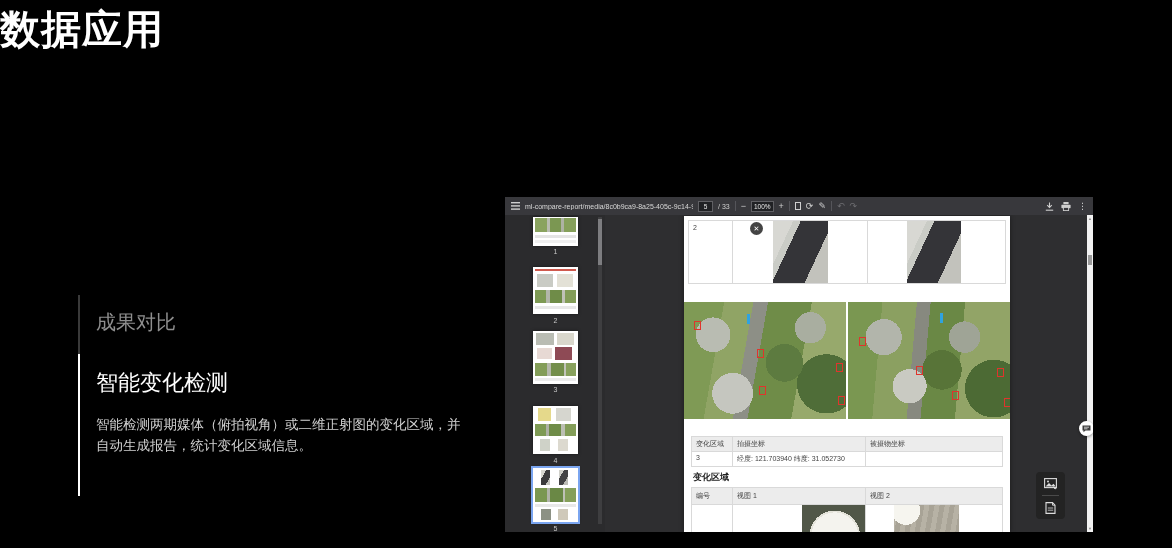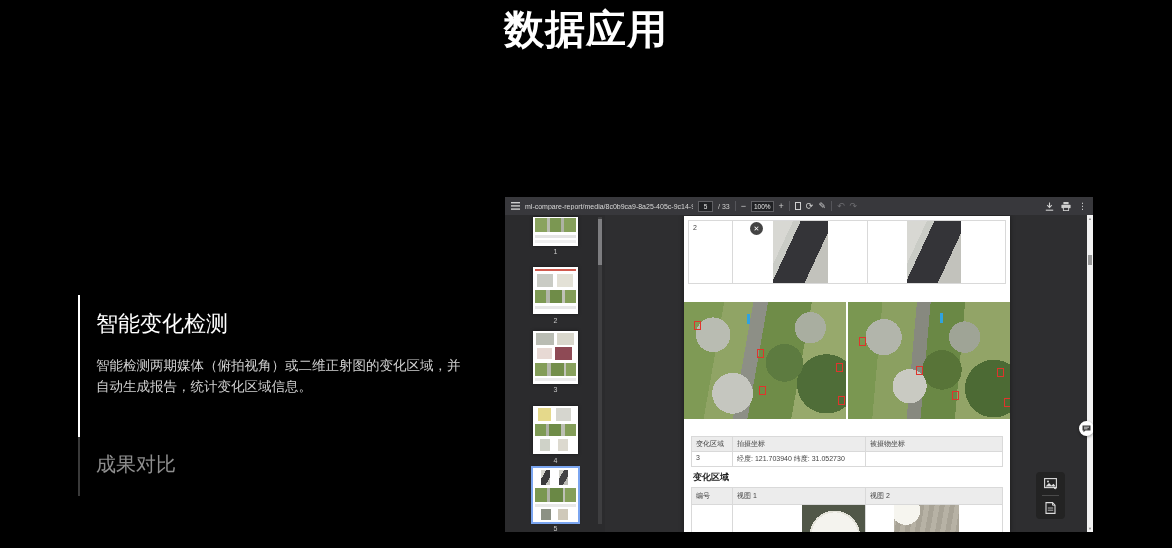--- a/index.html
+++ b/index.html
@@ -1,21 +1,21 @@
 <!DOCTYPE html>
 <html><head>
 <meta charset="utf-8">
 <style>
   * { margin:0; padding:0; box-sizing:border-box; }
   html,body { width:1172px; height:548px; background:#000; overflow:hidden;
               font-family:"Liberation Sans","DejaVu Sans",sans-serif; }
   .stage { position:relative; width:1172px; height:548px; background:#000; }
 
   
-  .hero-title { position:absolute; top:2px; left:0; width:100%; text-align:center;
+  .hero-title { position:absolute; top:2px; left:0; width:100%; text-align:left;
     color:#fff; font-size:40px; font-weight:bold; letter-spacing:1px; }
   .hero-sub { position:absolute; top:63px; left:50%; transform:translateX(-50%);
     width:786px; text-align:center; color:#e8e8e8; font-size:17px; font-weight:600;
     line-height:26px; }
 
   
   .feature-nav { position:absolute; left:78px; top:295px; width:400px; }
   .feat-item { border-left:2px solid #3a3a3a; padding:14px 0 18px 16px; }
   .feat-item.active { border-left-color:#ffffff; padding-bottom:40px; }
   .feat-muted { color:#8f8f8f; font-size:20px; }
@@ -121,26 +121,26 @@
   .side-panel .div { width:17px; height:1px; background:#4a4a4a; }
 </style>
 </head>
 <body>
 
 <div class="stage">
 
   <div class="hero-title">数据应用</div>
 
   <div class="feature-nav">
+    <div class="feat-item">
+      <div class="feat-muted">成果对比</div>
+    </div>
     <div class="feat-item active">
       <div class="feat-title">智能变化检测</div>
       <div class="feat-desc">智能检测两期媒体（俯拍视角）或二维正射图的变化区域，并自动生成报告，统计变化区域信息。</div>
-    </div>
-    <div class="feat-item">
-      <div class="feat-muted">成果对比</div>
     </div>
   </div>
 
   <div class="viewer">
 
     <div class="toolbar">
       <span>
         <svg width="9" height="8" viewBox="0 0 9 8">
             <g fill="#cfcfcf">
               <rect y="0" width="9" height="1.4"></rect>

